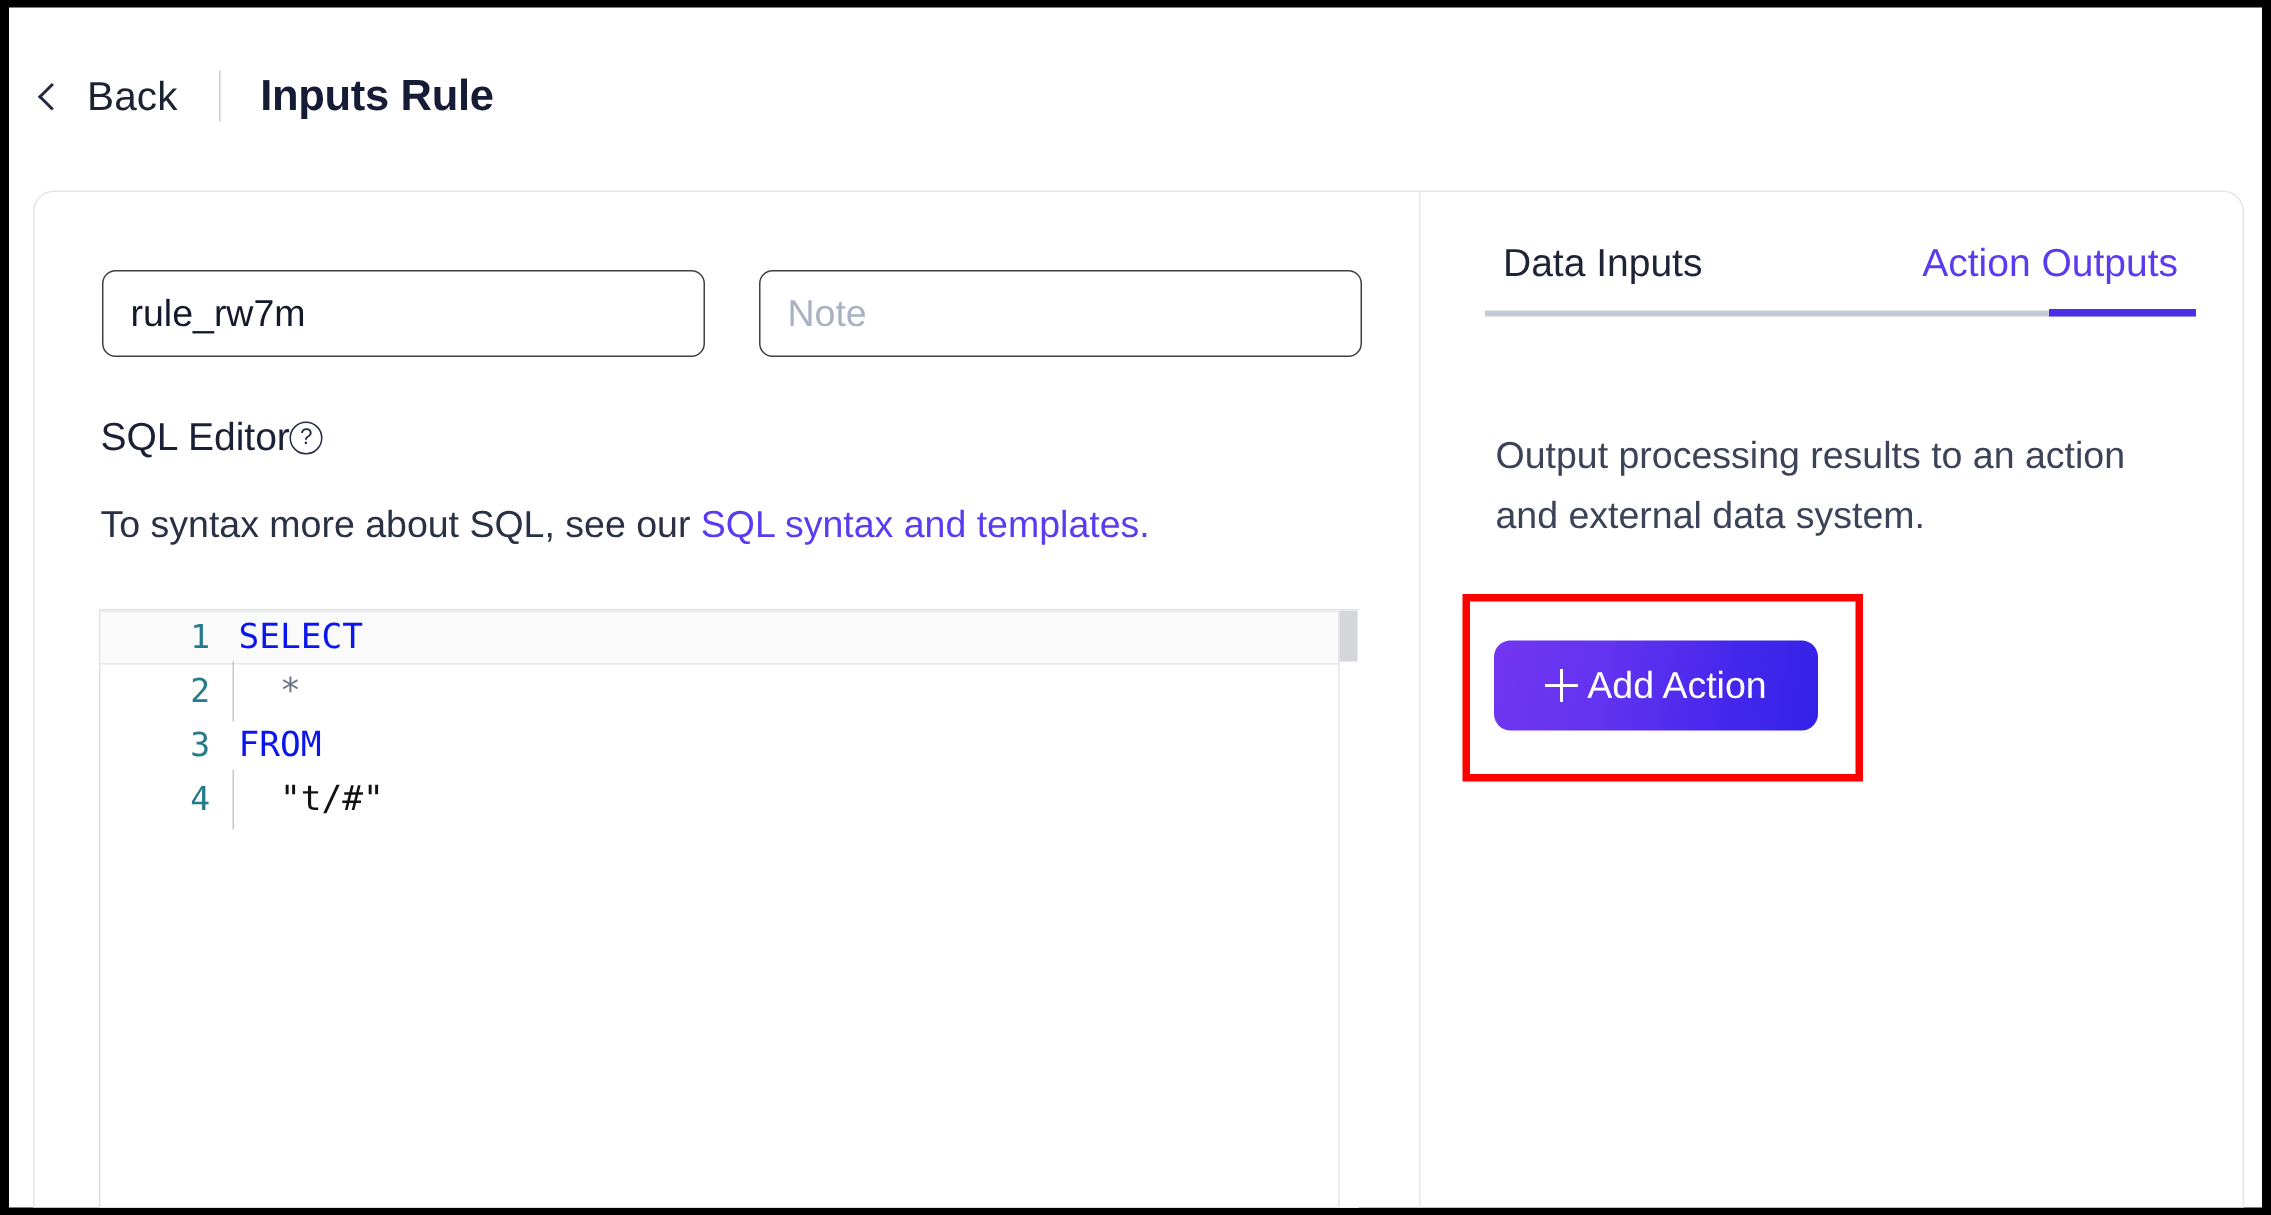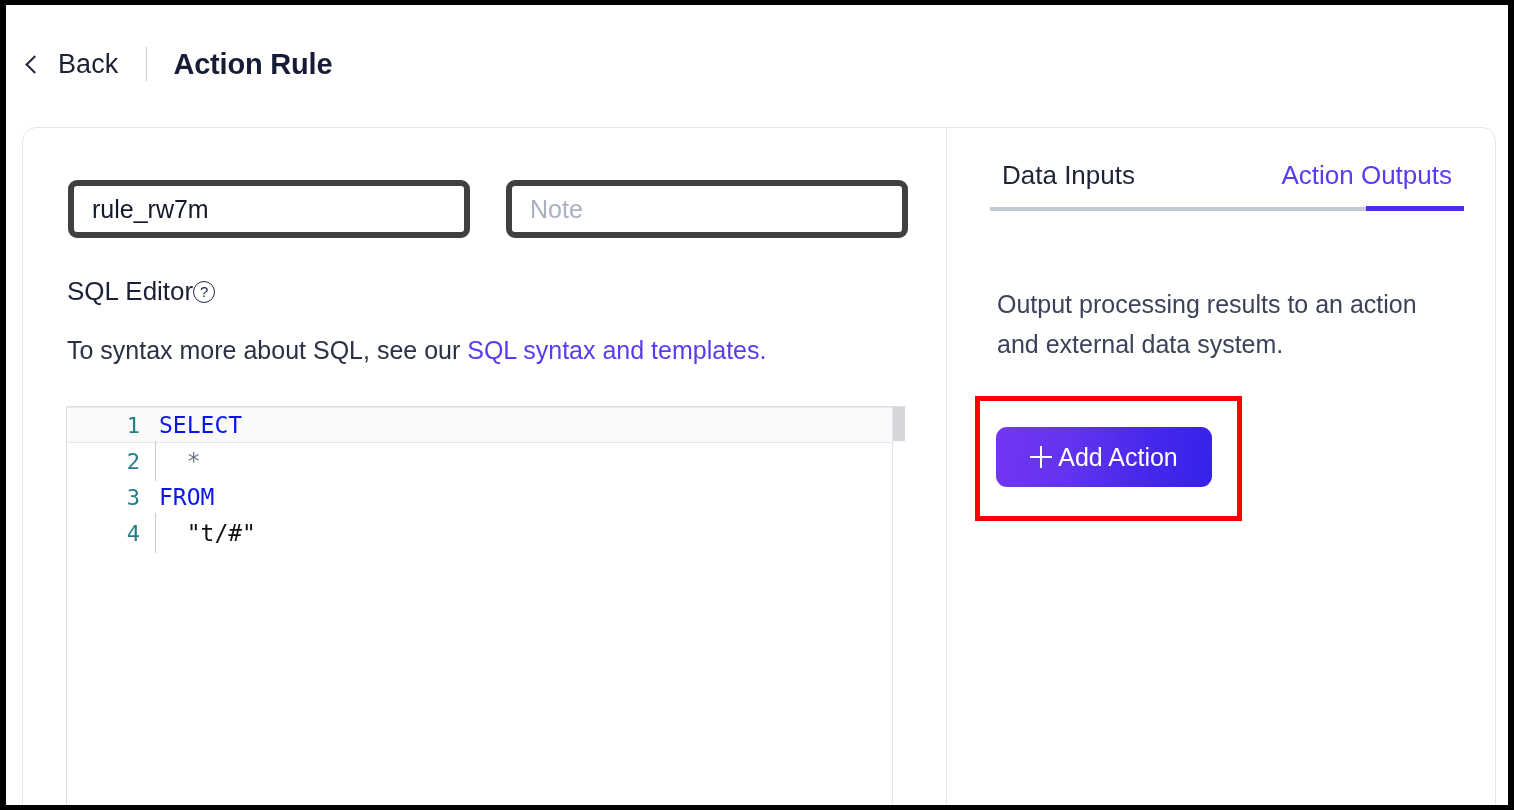--- a/index.html
+++ b/index.html
@@ -109,21 +109,21 @@
   .inputs-row {
     position: absolute;
     left: 45px;
     top: 52px;
     display: flex;
     gap: 36px;
   }
   .text-input {
     width: 402px;
     height: 58px;
-    border: 6px solid #404040;
+    border: 1px solid #404040;
     border-radius: 9px;
     background: #ffffff;
     font-family: "Liberation Sans", sans-serif;
     font-size: 25px;
     color: #13182b;
     padding: 0 18px;
     outline: none;
   }
   .text-input::placeholder { color: #aab1c2; }
 
@@ -326,21 +326,21 @@
 
 <div class="screen-frame">
   <div class="page">
 
     <div class="header">
       <div class="back-btn">
         <span class="chev-icon"></span>
         <span class="back-label">Back</span>
       </div>
       <div class="header-sep"></div>
-      <div class="page-title">Action Rule</div>
+      <div class="page-title">Inputs Rule</div>
     </div>
 
     <div class="card">
       <div class="card-split">
 
         <div class="pane-left">
 
           <div class="inputs-row">
             <input class="text-input" type="text" value="rule_rw7m" style="">
             <input class="text-input" type="text" placeholder="Note" style="">

